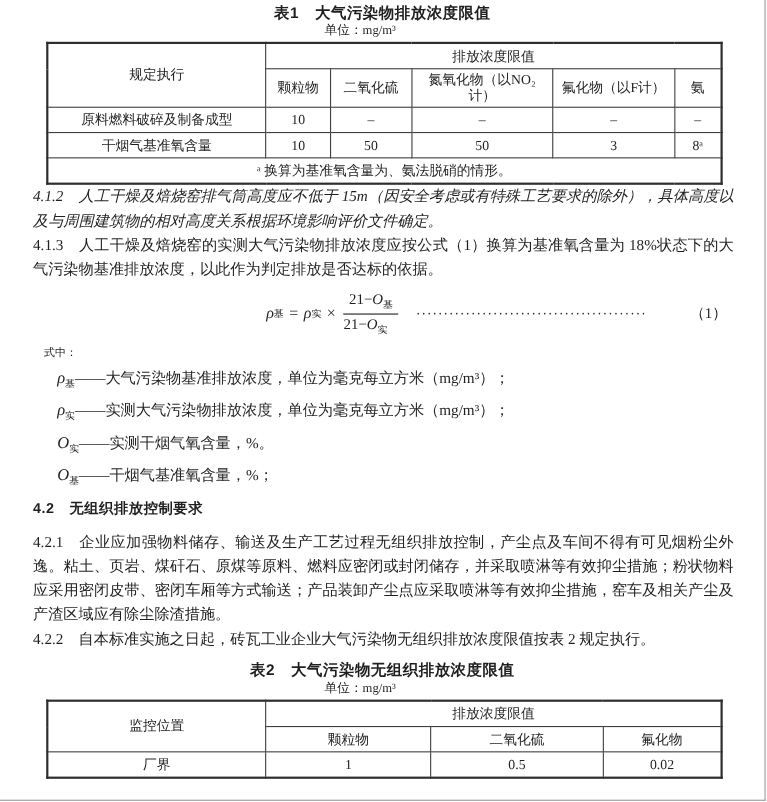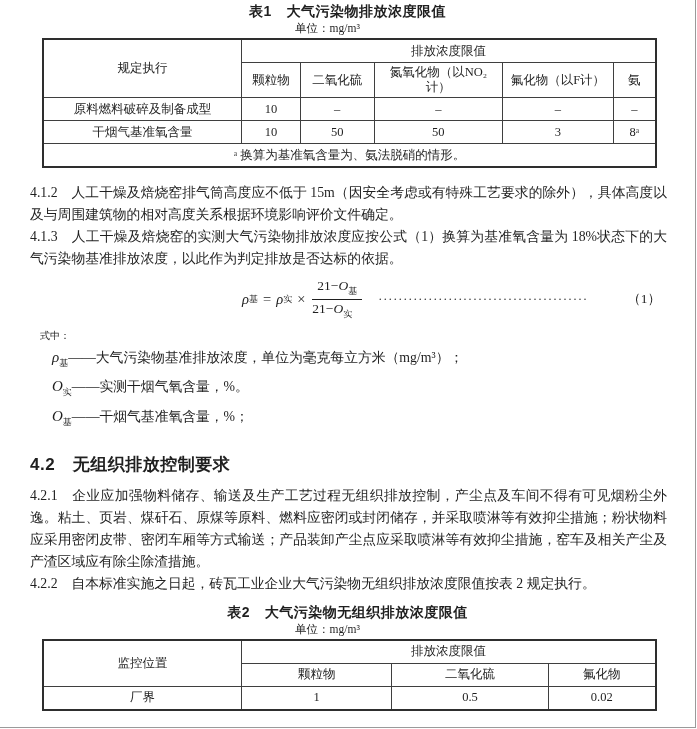--- a/index.html
+++ b/index.html
@@ -29,41 +29,41 @@
   table.tbl th, table.tbl td{
     border:1px solid #3f3f3f;text-align:center;vertical-align:middle;
     padding:2px 3px;height:18px;line-height:1.2;font-weight:normal;
     overflow:hidden;
   }
   td.fnote{ text-align:left;padding-left:6px;font-size:12.5px; } sub{font-size:9px;}
   .para{
     margin:0 28px 0 30px;font-size:13.8px;line-height:22px;
     text-align:justify;text-justify:inter-ideograph;
   }
-  .p-top15{margin-top:14px;}
+  .p-top15{font-style:italic;}
   .formula{
     display:flex;align-items:center;height:44px;
     margin:7px 34px 4px 30px;font-size:14.5px;
   }
   .f-lead{width:212px;flex:none;}
   .f-body{display:flex;align-items:center;white-space:nowrap;}
   .f-body .op{margin:0 5px;}
   .ital{font-style:italic;}
   .frac{display:inline-flex;flex-direction:column;text-align:left;margin:0 2px;font-size:13.5px;}
   .frac .num{border-bottom:1px solid #1f1f1f;padding:0 5px 1px 5px;}
   .frac .den{padding-top:1px;}
   .f-dots{flex:1;overflow:hidden;white-space:nowrap;letter-spacing:1px;
     font-size:12px;margin:0 6px 0 14px;color:#2a2a2a;}
   .f-no{flex:none;font-size:13.5px;}
   .shizhong{margin:3px 0 0 40px;font-size:10px;line-height:21px;}
   .def-line{margin:0 28px 0 52px;font-size:13.8px;line-height:23.5px;white-space:nowrap;}
   .def-sym{font-style:italic;font-size:15px;}
   .h-sec{
     font-family:"Liberation Sans","DejaVu Sans",sans-serif;font-weight:bold;
-    font-size:17px;margin:20px 0 0 30px;line-height:21px;letter-spacing:.5px;
+    font-size:13px;margin:2px 0 0 30px;line-height:21px;letter-spacing:.5px;
   }
   .mt8{margin-top:8px;} .mt10{margin-top:10px;}
   col.c-proc{width:32.4%;} col.c-pm1{width:9.6%;} col.c-so21{width:12%;}
   col.c-nox{width:21%;} col.c-f1{width:18%;} col.c-nh3{width:7%;}
   col.c-loc{width:32.4%;} col.c-pm2{width:24.5%;} col.c-so22{width:25.5%;} col.c-f2{width:17.6%;}
 </style>
 </head>
 <body>
 
 <div class="page">
@@ -133,20 +133,23 @@
     </span>
     <span class="f-dots">··········································</span>
     <span class="f-no">（1）</span>
   </div>
 
   <div class="shizhong">式中：</div>
   <div class="def-line">
     <span class="def-sym">ρ</span><sub>基</sub><span>——大气污染物基准排放浓度，单位为毫克每立方米（mg/m³）；</span>
   </div>
   <div class="def-line">
+    <span class="def-sym">ρ</span><sub>实</sub><span>——实测大气污染物排放浓度，单位为毫克每立方米（mg/m³）；</span>
+  </div>
+  <div class="def-line">
     <span class="def-sym">O</span><sub>实</sub><span>——实测干烟气氧含量，%。</span>
   </div>
   <div class="def-line">
     <span class="def-sym">O</span><sub>基</sub><span>——干烟气基准氧含量，%；</span>
   </div>
 
   <div class="h-sec">4.2　无组织排放控制要求</div>
   <p class="para mt10">4.2.1　企业应加强物料储存、输送及生产工艺过程无组织排放控制，产尘点及车间不得有可见烟粉尘外逸。粘土、页岩、煤矸石、原煤等原料、燃料应密闭或封闭储存，并采取喷淋等有效抑尘措施；粉状物料应采用密闭皮带、密闭车厢等方式输送；产品装卸产尘点应采取喷淋等有效抑尘措施，窑车及相关产尘及产渣区域应有除尘除渣措施。</p>
   <p class="para">4.2.2　自本标准实施之日起，砖瓦工业企业大气污染物无组织排放浓度限值按表 2 规定执行。</p>
 

